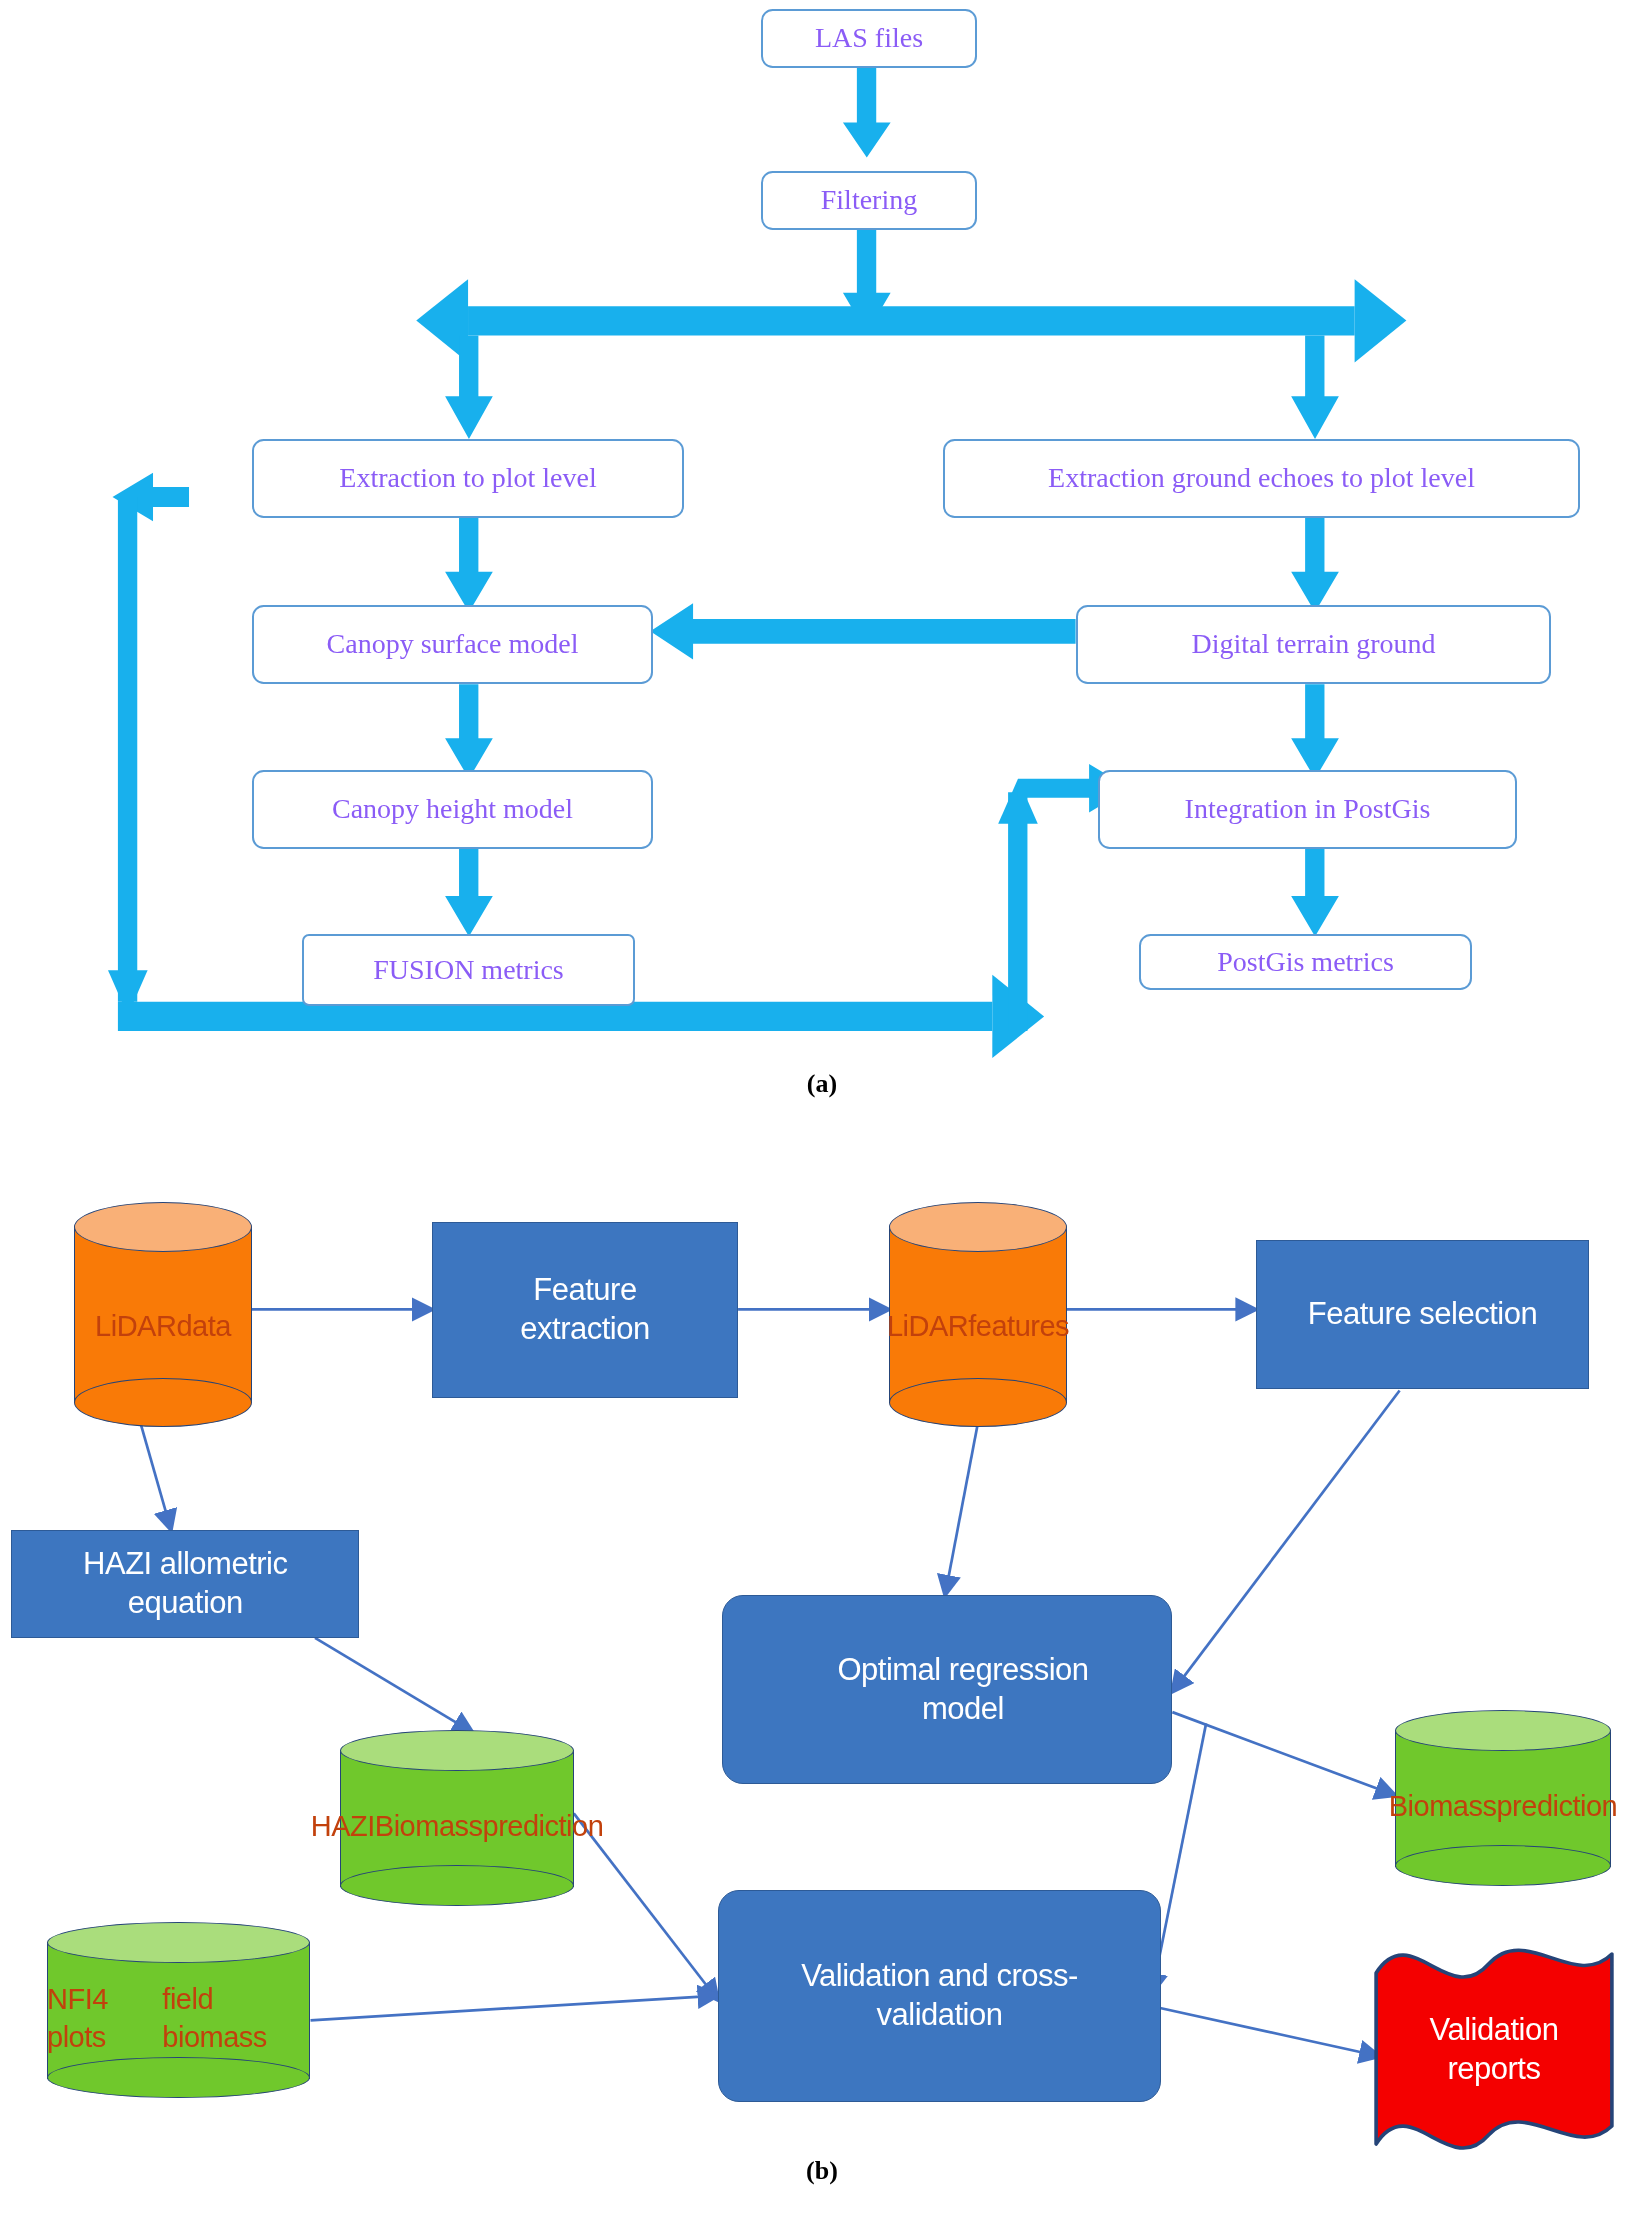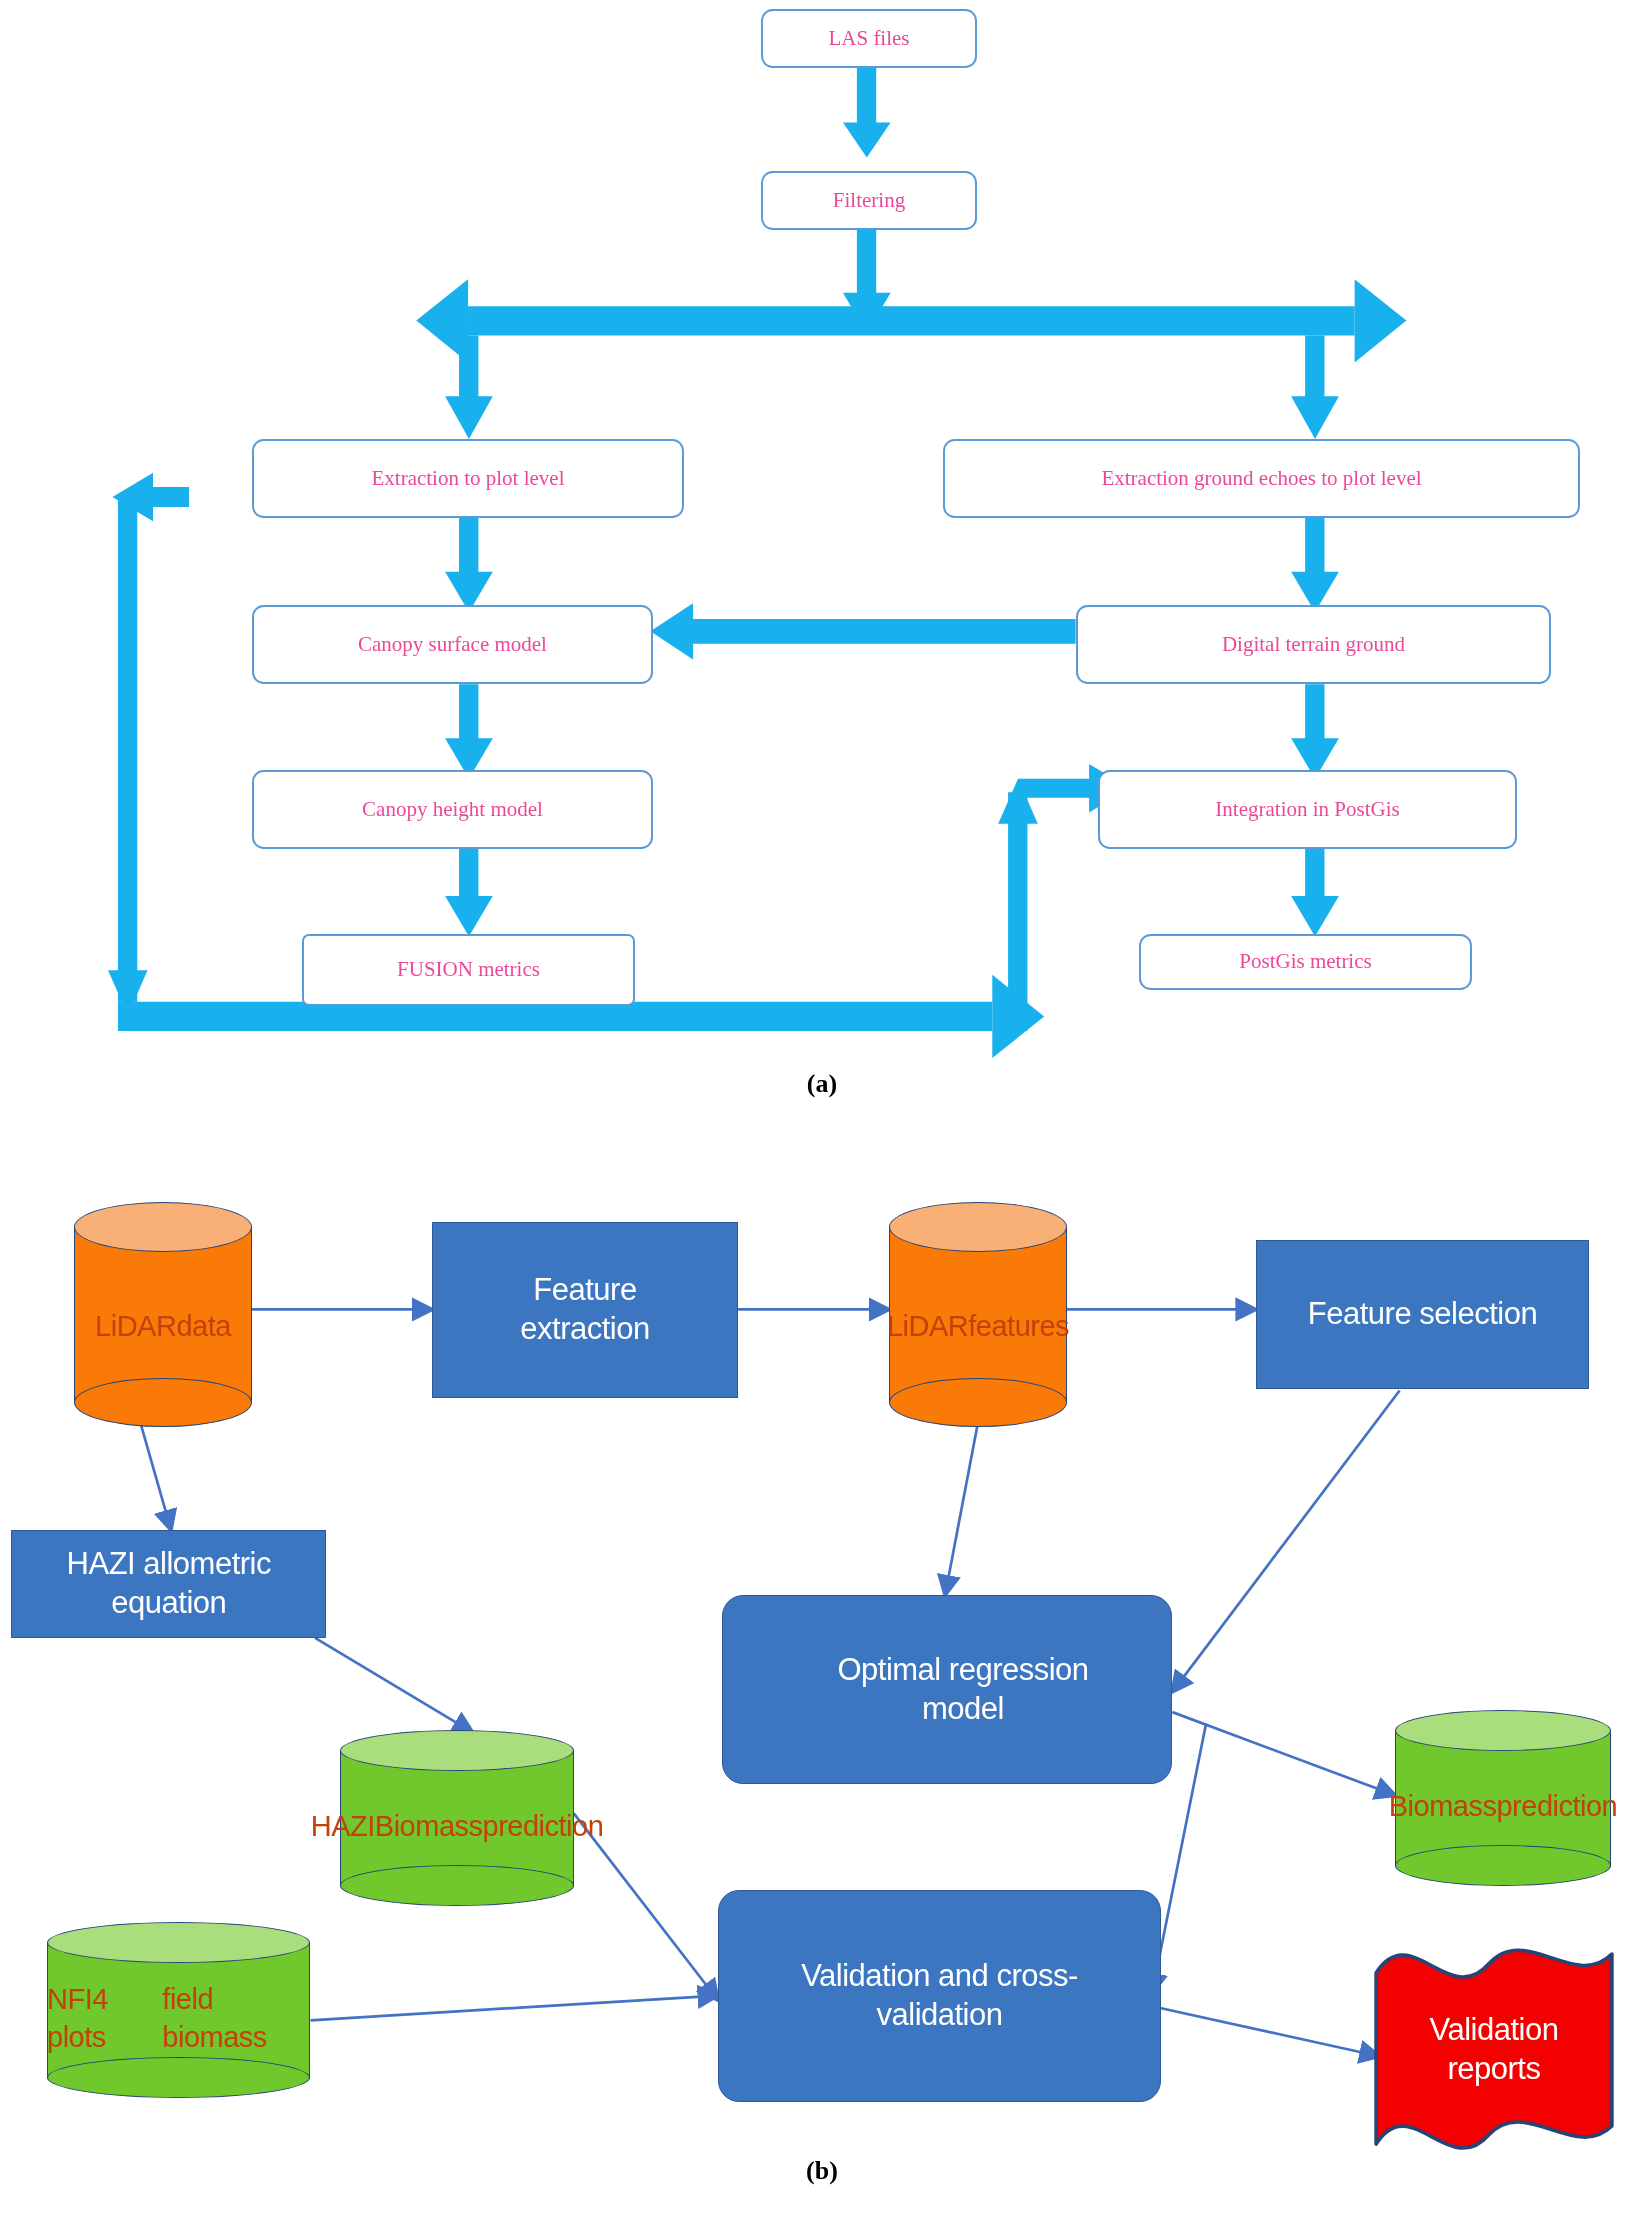--- a/index.html
+++ b/index.html
@@ -27,23 +27,23 @@
   .node-a {
     position: absolute;
     box-sizing: border-box;
     border: 2.3px solid #5b9bd5;
     border-radius: 11.7px;
     background: #ffffff;
     display: flex;
     align-items: center;
     justify-content: center;
     text-align: center;
-    color: #ec4899;
+    color: #8b5cf6;
     font-family: "Liberation Serif", "DejaVu Serif", serif;
-    font-size: 21px;
+    font-size: 28px;
     line-height: 1.1;
     z-index: 5;
   }
 
   
   .proc-b {
     position: absolute;
     box-sizing: border-box;
     background: #3d76c0;
     border: 1.4px solid #2d5a96;
@@ -269,21 +269,21 @@
     <div class="label" style="top:50px; height:149px;">
       <span>LiDAR</span>
       <span>features</span>
     </div>
   </div>
 
   <div class="proc-b" style="left:1256px; top:115px; width:333px; height:149px;">
     <span>Feature selection</span>
   </div>
 
-  <div class="proc-b" style="left:11.3px; top:405px; width:315px; height:108px; flex-direction:column;align-items:center;">
+  <div class="proc-b" style="left:11.3px; top:405px; width:348px; height:108px; flex-direction:column;align-items:center;">
     <span>HAZI allometric</span>
     <span>equation</span>
   </div>
 
   <div class="proc-b rounded" style="left:722px; top:470px; width:450px; height:189px; flex-direction:column;padding-left:32px;">
     <span>Optimal regression</span>
     <span>model</span>
   </div>
 
   <div class="cyl green" style="left:340px; top:605px; width:234px; height:176px;">

